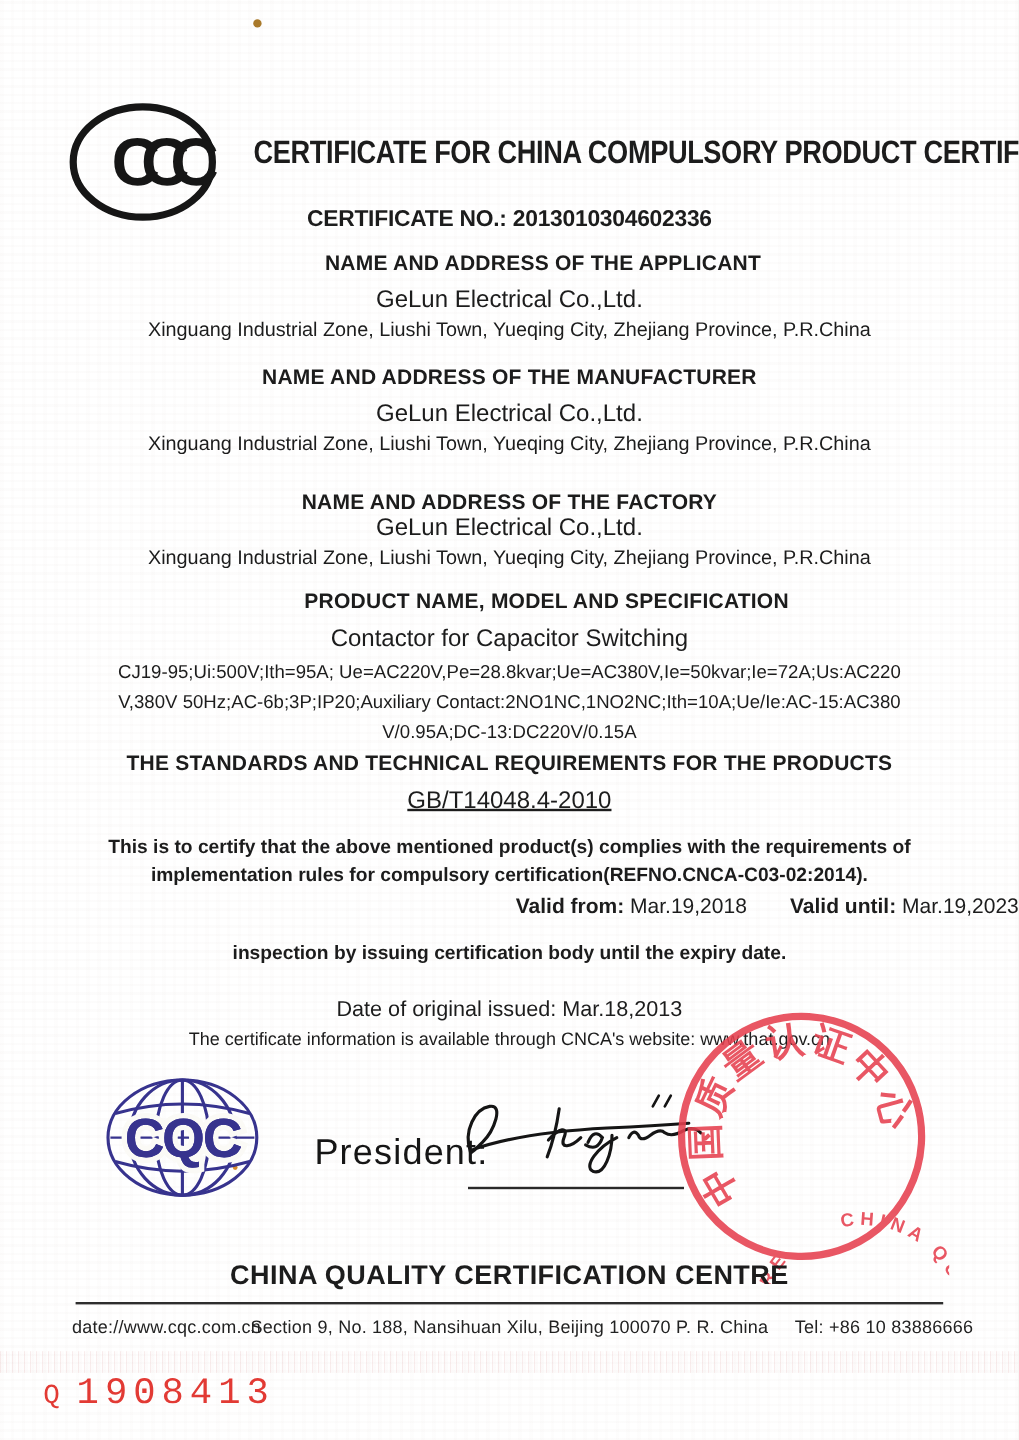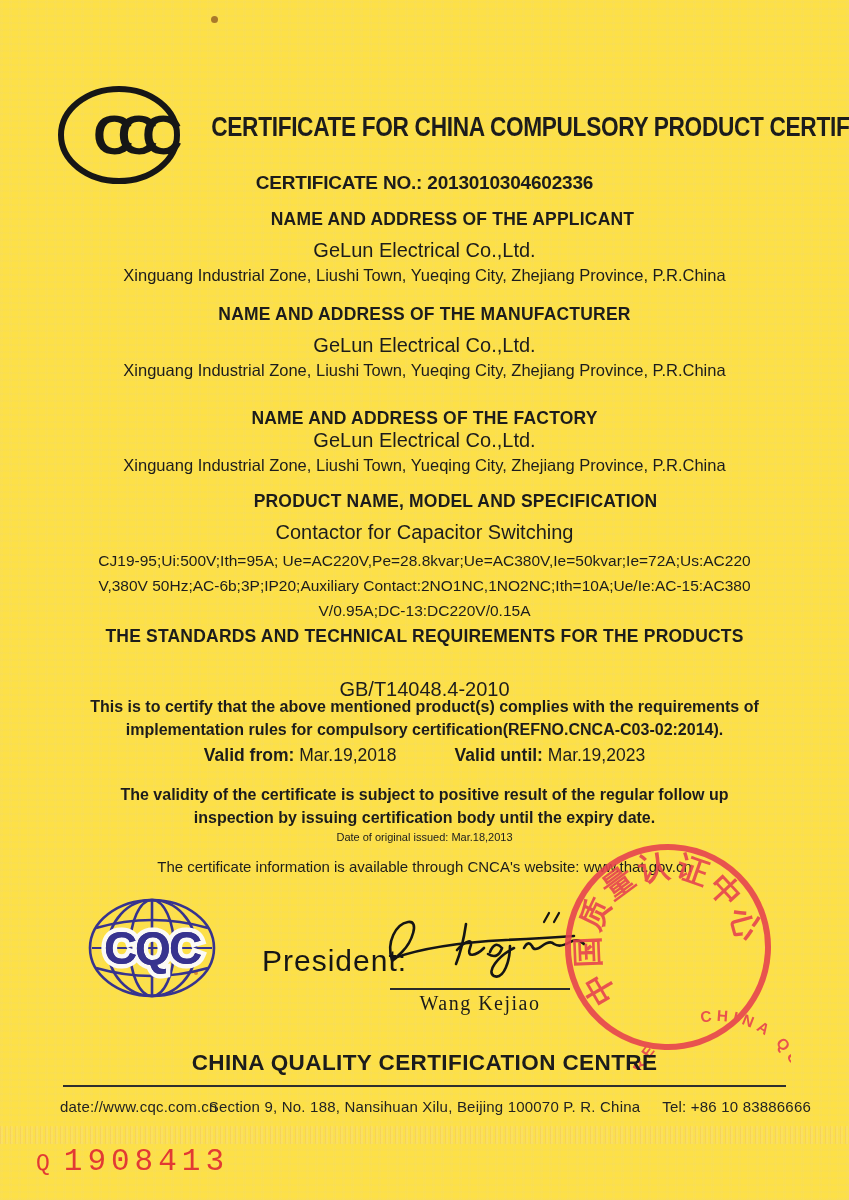--- a/index.html
+++ b/index.html
@@ -1,19 +1,19 @@
 <!DOCTYPE html>
 <html><head>
 <meta charset="utf-8">
 <style>
   html,body{margin:0;padding:0;}
   body{background:#e9e7e2;font-family:"Liberation Sans",sans-serif;}
   .page{
     position:relative;width:849px;height:1200px;margin:0 auto;
-    background:#fde047;color:#1c1c1c;overflow:hidden;
+    background:#ffffff;color:#1c1c1c;overflow:hidden;
   }
   
   .page::before{
     content:"";position:absolute;inset:0;pointer-events:none;
     background:
       repeating-linear-gradient(0deg, rgba(210,200,195,.06) 0 2px, transparent 2px 7px),
       repeating-linear-gradient(90deg, rgba(220,210,205,.05) 0 3px, transparent 3px 9px);
   }
   .abs{position:absolute;}
   .ctr{left:0;width:100%;text-align:center;}
@@ -21,21 +21,21 @@
   .body-line{font-size:20px;}
   .addr{font-size:16.5px;}
   .spec{font-size:15.5px;line-height:25px;white-space:nowrap;}
   .statement{font-size:16px;font-weight:bold;line-height:23px;}
   .title-wrap{top:112px;}
   .title-inner{
     display:inline-block;font-size:27px;font-weight:bold;white-space:nowrap;
     transform:scaleX(.84);letter-spacing:-.4px;
   }
   .certno{top:172px;font-size:19px;font-weight:bold;letter-spacing:-.2px;}
-  .valid-row{display:flex;justify-content:center;gap:58px;font-size:17.5px;}
+  .valid-row{display:flex;justify-content:flex-end;gap:36px;font-size:17.5px;}
   .valid-row .lbl{font-weight:bold;}
   .footer-org{font-size:22.5px;font-weight:bold;letter-spacing:.4px;}
   .footer-rule{left:63px;top:1085px;width:723px;height:2px;background:#2e2e2e;}
   .footer-row{top:1098px;left:0;width:100%;font-size:15px;color:#222;}
   .footer-row .cell{position:absolute;white-space:nowrap;letter-spacing:.2px;}
   .serial{top:1144px;left:36px;color:#e23a34;font-family:"Liberation Mono",monospace;white-space:nowrap;}
   .serial .q{font-size:23px;vertical-align:baseline;}
   .serial .num{font-size:31px;letter-spacing:5px;margin-left:14px;}
   .stripe-band{
     top:1126px;left:0;width:100%;height:18px;opacity:.55;
@@ -82,46 +82,45 @@
 
   <div class="abs ctr heading" style="top:491px;padding-left:31px;">PRODUCT NAME, MODEL AND SPECIFICATION</div>
   <div class="abs ctr body-line" style="top:521px;">Contactor for Capacitor Switching</div>
   <div class="abs ctr spec" style="top:548px;">
     <div>CJ19-95;Ui:500V;Ith=95A;  Ue=AC220V,Pe=28.8kvar;Ue=AC380V,Ie=50kvar;Ie=72A;Us:AC220</div>
     <div>V,380V  50Hz;AC-6b;3P;IP20;Auxiliary  Contact:2NO1NC,1NO2NC;Ith=10A;Ue/Ie:AC-15:AC380</div>
     <div>V/0.95A;DC-13:DC220V/0.15A</div>
   </div>
 
   <div class="abs ctr heading" style="top:626px;">THE STANDARDS AND TECHNICAL REQUIREMENTS FOR THE PRODUCTS</div>
-  <div class="abs ctr body-line" style="top:678px;">GB/T14048.4-2010</div>
+  <div class="abs ctr body-line" style="top:656px;text-decoration:underline;">GB/T14048.4-2010</div>
 
   <div class="abs ctr statement" style="top:695px;">
     <div>This is to certify that the above mentioned product(s) complies with the requirements of</div>
     <div>implementation rules for compulsory certification(REFNO.CNCA-C03-02:2014).</div>
   </div>
 
   <div class="abs ctr" style="top:745px;">
     <div class="valid-row">
       <span>
         <span class="lbl">Valid from:</span>
         <span>Mar.19,2018</span>
       </span>
       <span>
         <span class="lbl">Valid until:</span>
         <span>Mar.19,2023</span>
       </span>
     </div>
   </div>
 
   <div class="abs ctr statement" style="top:783px;">
-    <div>The validity of the certificate is subject to positive result of the regular follow up</div>
     <div>inspection by issuing certification body until the expiry date.</div>
   </div>
 
-  <div class="abs ctr" style="top:831px;font-size:11px;">Date of original issued: Mar.18,2013</div>
+  <div class="abs ctr" style="top:831px;font-size:18px;">Date of original issued: Mar.18,2013</div>
   <div class="abs ctr" style="top:858px;font-size:15px;">The certificate information is available through CNCA's website: www.that.gov.cn</div>
 
   <div class="abs" style="left:84px;top:890px;">
     <svg width="136" height="116" viewBox="0 0 136 116">
       <g stroke="#37338e" stroke-width="2.6" fill="none">
         <ellipse cx="68" cy="58" rx="62" ry="48"></ellipse>
         <ellipse cx="68" cy="58" rx="44" ry="48"></ellipse>
         <ellipse cx="68" cy="58" rx="22" ry="48"></ellipse>
         <line x1="68" y1="10" x2="68" y2="106"></line>
         <path d="M12,38 Q68,22 124,38"></path>
@@ -141,21 +140,20 @@
         <path d="M14,52 C8,34 18,16 30,14 C42,12 34,34 24,44 C16,52 10,56 18,50"></path>
         <path d="M16,50 C50,38 90,34 128,32 C150,31 170,30 196,28"></path>
         <path d="M88,16 C86,30 82,46 78,56 M79,42 C88,32 96,30 92,40 C88,50 98,48 106,40"></path>
         <path d="M112,44 q5,-12 12,-4 q-4,12 -14,6"></path>
         <path d="M132,38 C132,52 126,72 116,68 C108,64 120,48 136,40"></path>
         <path d="M146,40 q4,-8 8,-2 q2,6 10,0 q8,-6 12,-2 q6,4 16,-2 q8,-4 14,2"></path>
         <path d="M166,14 l5,-9 M176,14 l5,-9" stroke-width="2.2"></path>
       </g>
     </svg>
     <div class="sig-underline" style="width:180px;margin:-4px 0 2px 12px;"></div>
-    <div class="sig-name" style="text-align:center;width:204px;">Wang Kejiao</div>
   </div>
 
   <div class="abs" style="left:546px;top:825px;opacity:.88;">
     <svg width="245" height="245" viewBox="0 0 245 245">
       <g transform="rotate(-18,122,122)">
         <circle cx="122" cy="122" r="100" fill="none" stroke="#e6404f" stroke-width="6"></circle>
         <defs>
           <path id="engArc" d="M 122,204 A 82,82 0 1,1 121.9,204"></path>
           <path id="cnArc" d="M 62,158 A 70,70 0 1,1 182,158"></path>
         </defs>

